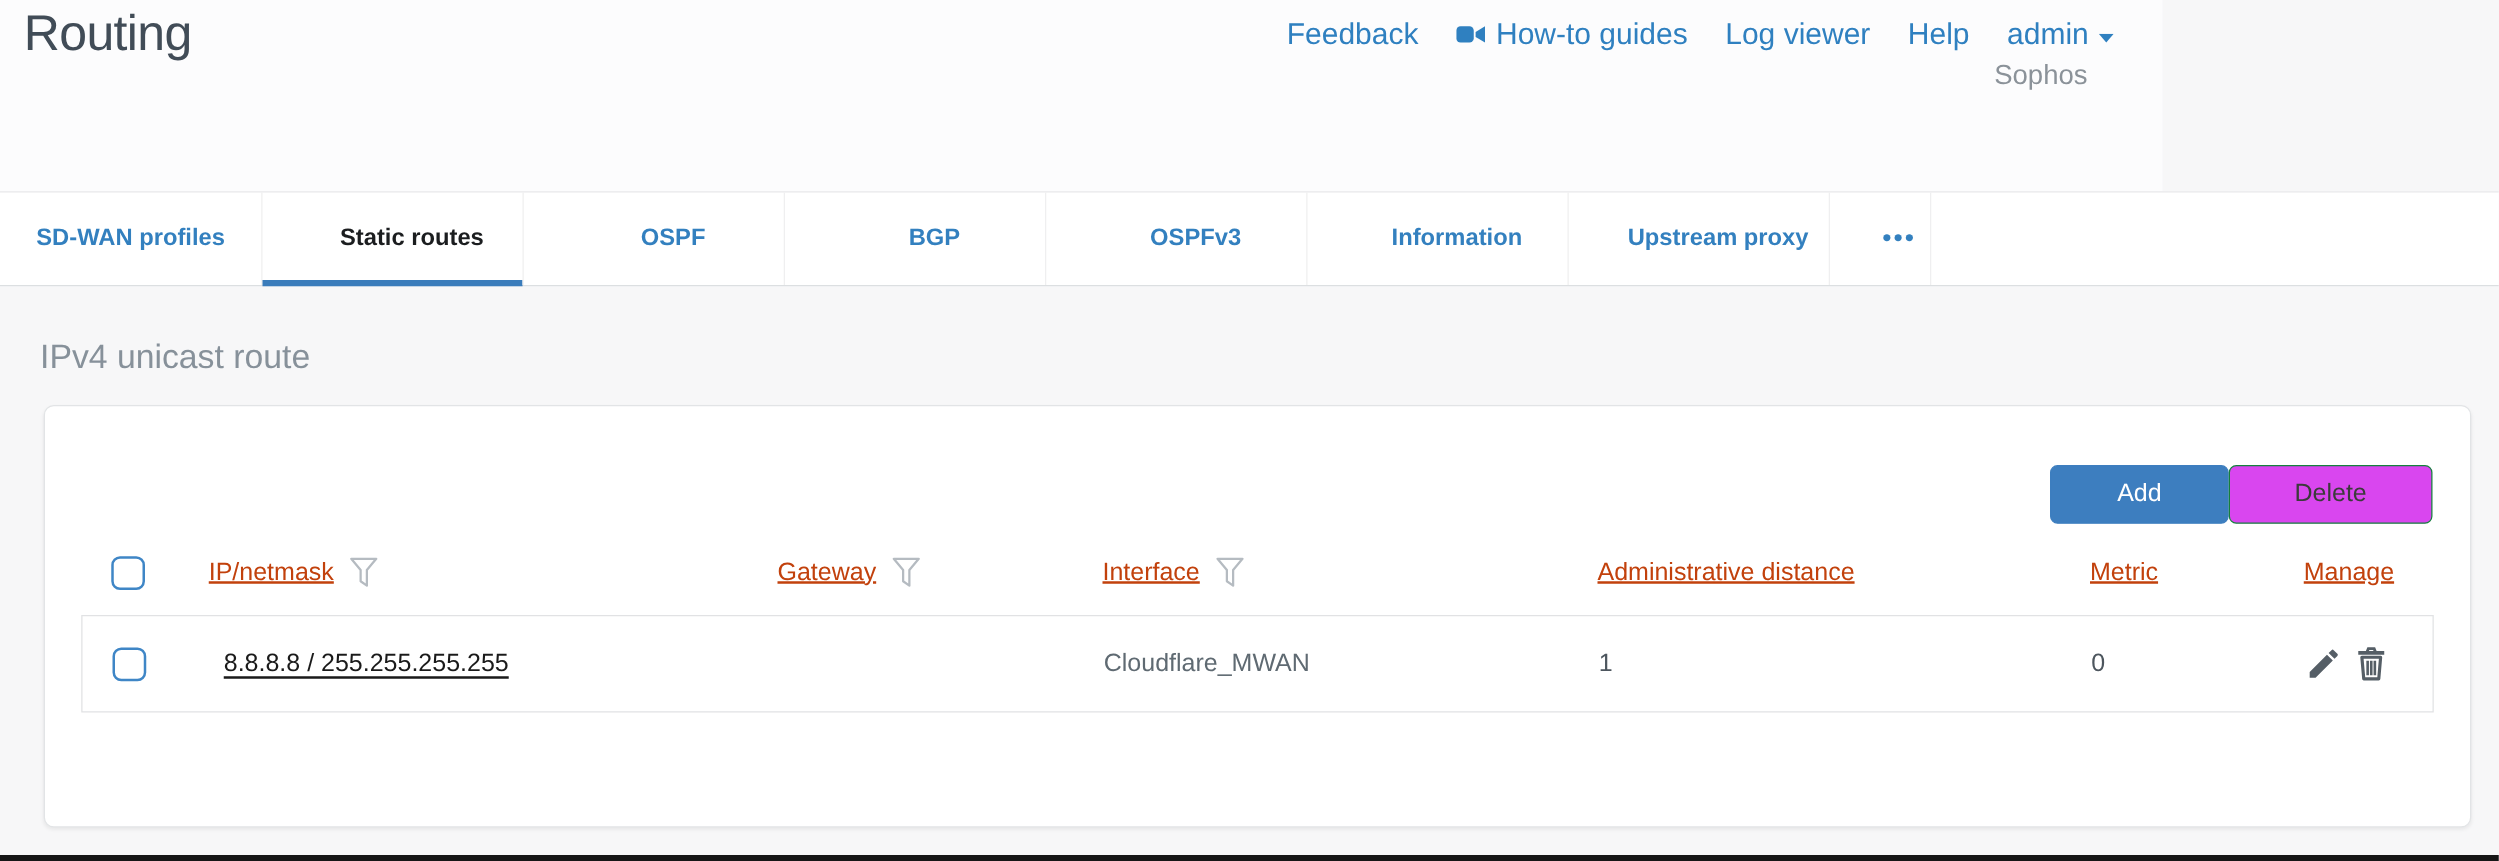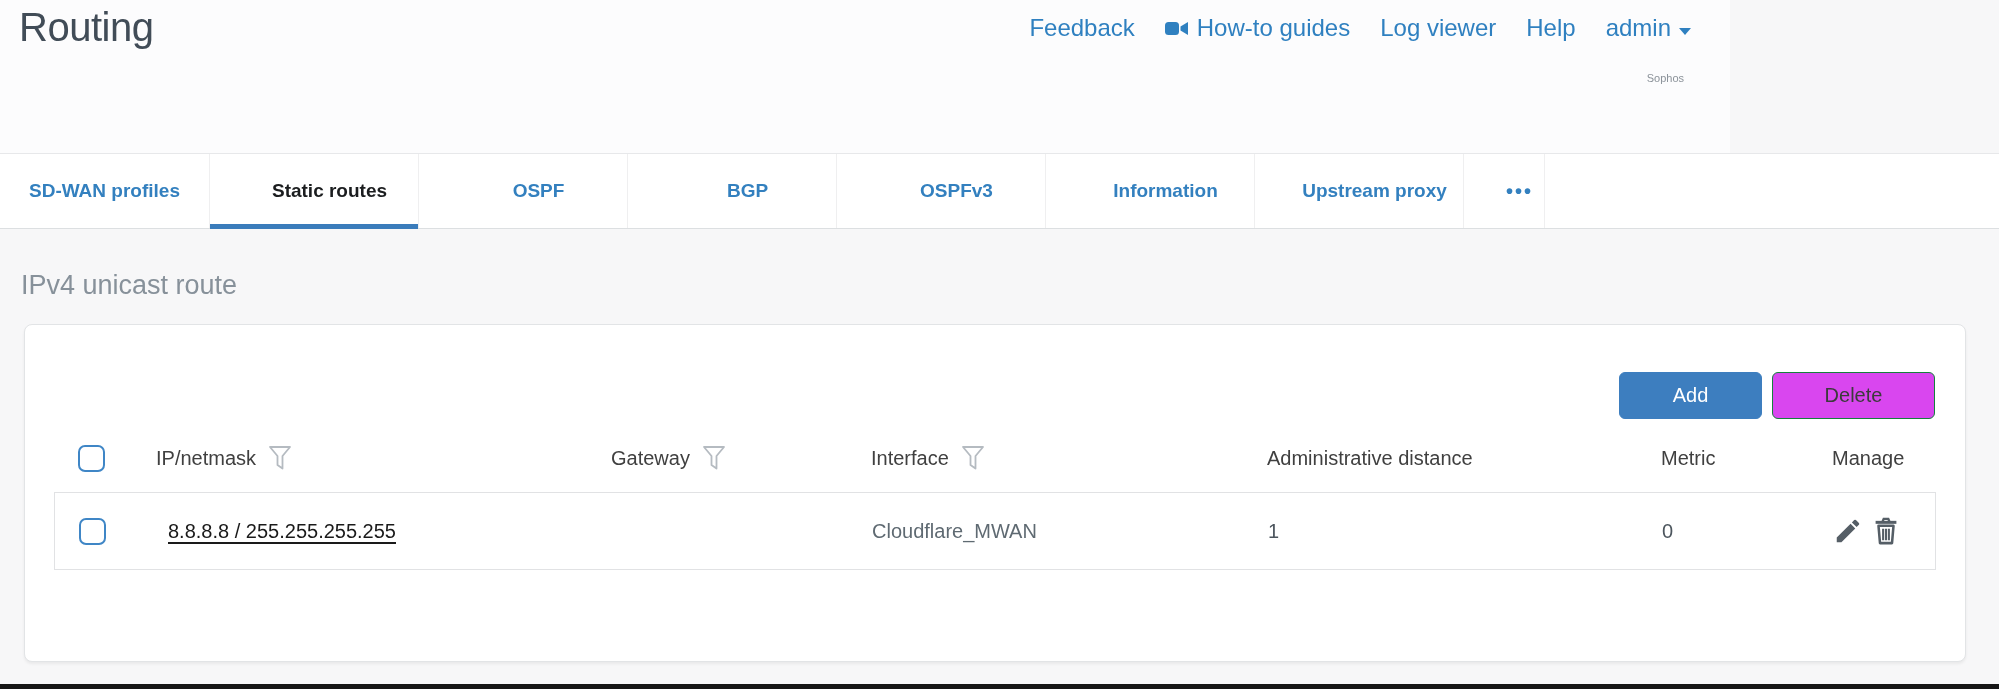--- a/index.html
+++ b/index.html
@@ -21,22 +21,22 @@
     position: absolute; left: 19px; top: 5px;
     font-size: 40px; font-weight: 400; color: #414c57; letter-spacing: -0.5px;
   }
   .topnav {
     position: absolute; top: 14px; right: 39px;
     display: flex; align-items: center; gap: 30px;
     font-size: 24px; color: #2f80c0;
   }
   .topnav-link { display: flex; align-items: center; gap: 8px; cursor: pointer; white-space: nowrap; }
   .brand-label {
-    position: absolute; top: 47px; right: 46px;
-    font-size: 11px; color: #8b9299; margin-top: 25px;
+    position: absolute; top: 47px; right: 60px;
+    font-size: 22px; color: #8b9299;
   }
   .icon-svg { display: inline-block; vertical-align: middle; }
 
   
   .tab-bar {
     position: absolute; top: 153px; left: 0; width: 1999px; height: 76px;
     background: #ffffff;
     border-top: 1px solid #e7e8ea;
     border-bottom: 1px solid #dcdfe1;
     display: flex;
@@ -54,45 +54,45 @@
     background: #3a7cbb;
   }
   .tab-overflow {
     width: 82px; height: 100%;
     display: flex; align-items: center; justify-content: center;
     color: #3380bf; font-size: 20px; font-weight: 700; letter-spacing: 2px;
     cursor: pointer; border-right: 1px solid #efeff0;
   }
 
   
-  .content { position: absolute; top: 230px; left: 5px; width: 1789px; height: 459px; }
+  .content { position: absolute; top: 230px; left: 16px; width: 1789px; height: 459px; }
   .section-heading {
     position: absolute; left: 16px; top: 40px;
     font-size: 27px; font-weight: 400; color: #87919a;
   }
   .card {
     position: absolute; left: 19px; top: 94px; width: 1942px; height: 338px;
     background: #ffffff;
     border: 1px solid #e2e4e6; border-radius: 8px;
     box-shadow: 0 2px 3px rgba(0,0,0,0.06);
   }
-  .toolbar { position: absolute; top: 47px; right: 30px; display: flex; gap: 10px; }
+  .toolbar { position: absolute; top: 47px; right: 30px; display: flex; }
   .btn { height: 47px; border-radius: 6px; font-size: 20px; font-family: inherit; cursor: pointer; }
   .btn-primary { width: 143px; background: #3d7ebf; border: 1px solid #3d7ebf; color: #ffffff; }
   .btn-secondary { width: 163px; background: #d946ef; border: 1px solid #15803d; color: #3b3b3b; }
 
   .grid-cols {
     display: grid;
     grid-template-columns: 78px 455px 260px 396px 394px 171px 128px;
     align-items: center;
   }
   .table-header { position: absolute; top: 108px; left: 29px; width: 1882px; height: 50px; }
   .th {
-    padding-left: 24px; font-size: 20px; color: #404040;
-    display: flex; align-items: center; gap: 12px; white-space: nowrap;
+    padding-left: 24px; font-size: 20px; color: #c2410c;
+    display: flex; align-items: center; gap: 12px; white-space: nowrap; text-decoration: underline;
   }
   .table-row {
     position: absolute; top: 167px; left: 29px; width: 1882px; height: 78px;
     border: 1px solid #e1e2e4; background: #ffffff;
   }
   .td { padding-left: 24px; font-size: 20px; color: #5f6a72; white-space: nowrap; }
   .td.num { color: #4d565e; }
   .cell-checkbox { padding-left: 24px; }
   .checkbox {
     width: 27px; height: 27px; border: 2.5px solid #3f86c6; border-radius: 7px;

